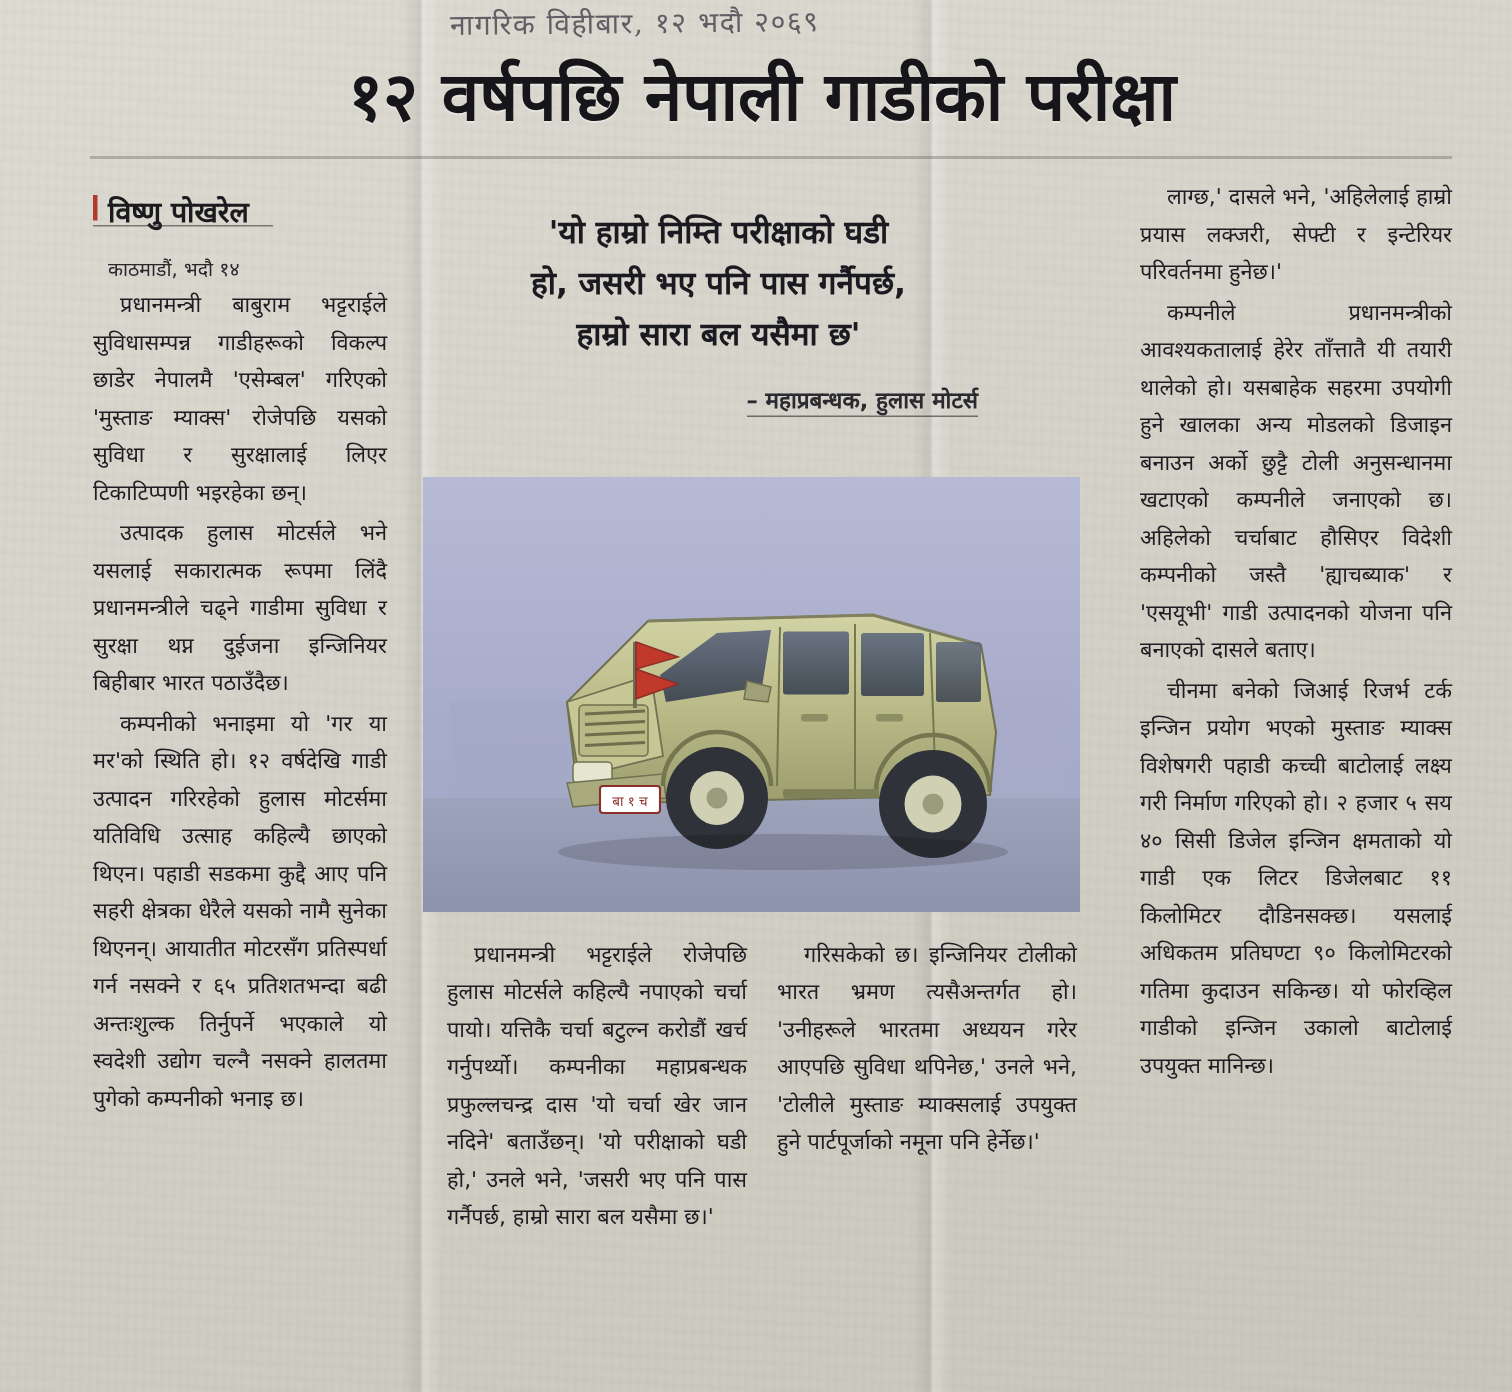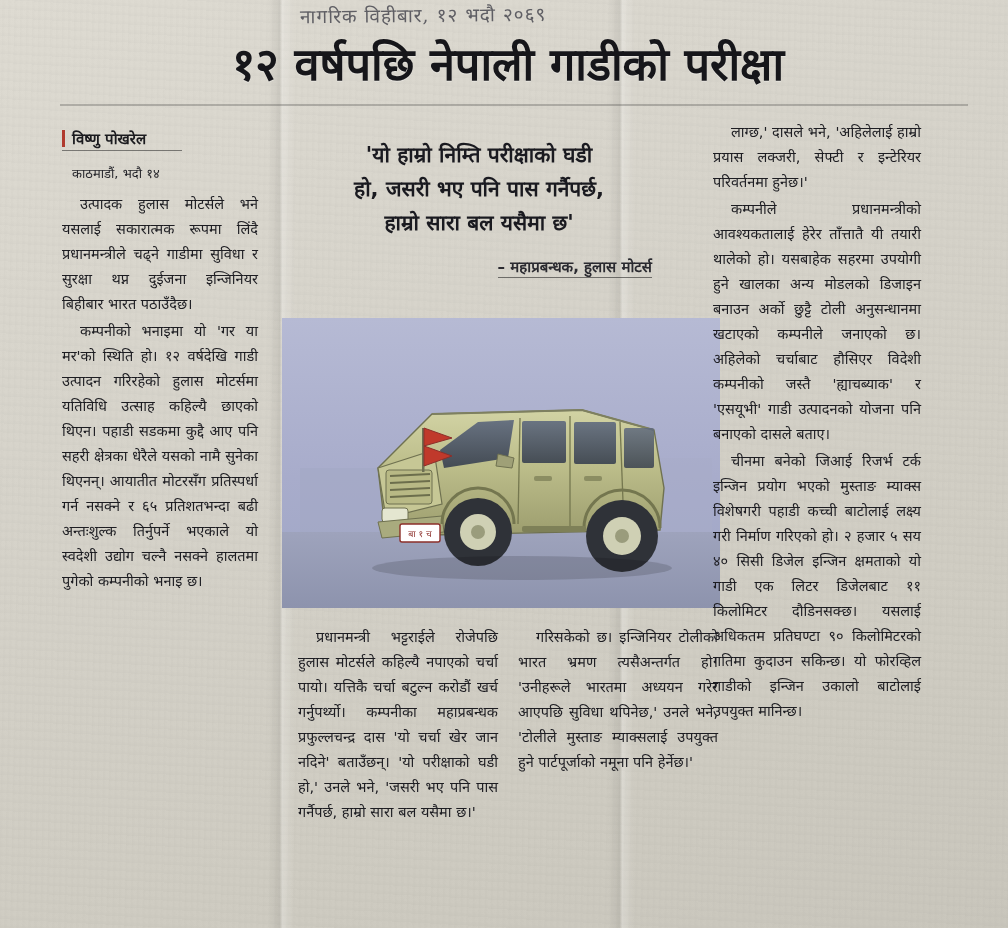--- a/index.html
+++ b/index.html
@@ -88,21 +88,21 @@
     position: absolute;
     left: 0;
     top: 2px;
     width: 3px;
     height: 17px;
     background: #b03a2e;
   }
   .byline .name {
     font-family: "DejaVu Sans", sans-serif;
     font-weight: bold;
-    font-size: 15px;
+    font-size: 19px;
     color: #1b1b1f;
     padding-left: 10px;
   }
   .byline .place {
     font-family: "DejaVu Sans", sans-serif;
     font-size: 13px;
     color: #27272c;
     padding-left: 10px;
     margin-top: 16px;
   }
@@ -148,21 +148,21 @@
     color: #1d1d22;
     text-align: justify;
     text-justify: inter-word;
   }
   .col p { margin: 0 0 0 0; text-indent: 18px; }
   .col p + p { margin-top: 2px; }
 
   #col1 { left: 62px; top: 192px; width: 196px; }
   #col2 { left: 298px; top: 625px; width: 200px; }
   #col3 { left: 518px; top: 625px; width: 200px; }
-  #col4 { left: 713px; top: 120px; width: 208px; }
+  #col4 { left: 760px; top: 120px; width: 208px; }
 
   .photo {
     position: absolute;
     left: 282px;
     top: 318px;
     width: 458px;
     height: 290px;
   }
   .photo svg { display: block; }
 </style>
@@ -281,20 +281,21 @@
       <g>
         <rect x="140" y="110" width="2.5" height="44" fill="#6d6f52"></rect>
         <path d="M142 110 L170 120 L142 128 L170 138 L142 148 Z" fill="#c0392b" stroke="#8c2f2a" stroke-width="1"></path>
       </g>
 
       <ellipse cx="240" cy="250" rx="150" ry="12" fill="#000000" opacity="0.14"></ellipse>
     </svg>
   </div>
 
   <div class="col" id="col1">
+    <p>प्रधानमन्त्री बाबुराम भट्टराईले सुविधासम्पन्न गाडीहरूको विकल्प छाडेर नेपालमै 'एसेम्बल' गरिएको 'मुस्ताङ म्याक्स' रोजेपछि यसको सुविधा र सुरक्षालाई लिएर टिकाटिप्पणी भइरहेका छन्।</p>
     <p>उत्पादक हुलास मोटर्सले भने यसलाई सकारात्मक रूपमा लिंदै प्रधानमन्त्रीले चढ्ने गाडीमा सुविधा र सुरक्षा थप्न दुईजना इन्जिनियर बिहीबार भारत पठाउँदैछ।</p>
     <p>कम्पनीको भनाइमा यो 'गर या मर'को स्थिति हो। १२ वर्षदेखि गाडी उत्पादन गरिरहेको हुलास मोटर्समा यतिविधि उत्साह कहिल्यै छाएको थिएन। पहाडी सडकमा कुद्दै आए पनि सहरी क्षेत्रका धेरैले यसको नामै सुनेका थिएनन्। आयातीत मोटरसँग प्रतिस्पर्धा गर्न नसक्ने र ६५ प्रतिशतभन्दा बढी अन्तःशुल्क तिर्नुपर्ने भएकाले यो स्वदेशी उद्योग चल्नै नसक्ने हालतमा पुगेको कम्पनीको भनाइ छ।</p>
   </div>
 
   <div class="col" id="col2">
     <p>प्रधानमन्त्री भट्टराईले रोजेपछि हुलास मोटर्सले कहिल्यै नपाएको चर्चा पायो। यत्तिकै चर्चा बटुल्न करोडौं खर्च गर्नुपर्थ्यो। कम्पनीका महाप्रबन्धक प्रफुल्लचन्द्र दास 'यो चर्चा खेर जान नदिने' बताउँछन्। 'यो परीक्षाको घडी हो,' उनले भने, 'जसरी भए पनि पास गर्नैपर्छ, हाम्रो सारा बल यसैमा छ।'</p>
   </div>
 
   <div class="col" id="col3">
     <p>गरिसकेको छ। इन्जिनियर टोलीको भारत भ्रमण त्यसैअन्तर्गत हो। 'उनीहरूले भारतमा अध्ययन गरेर आएपछि सुविधा थपिनेछ,' उनले भने, 'टोलीले मुस्ताङ म्याक्सलाई उपयुक्त हुने पार्टपूर्जाको नमूना पनि हेर्नेछ।'</p>

